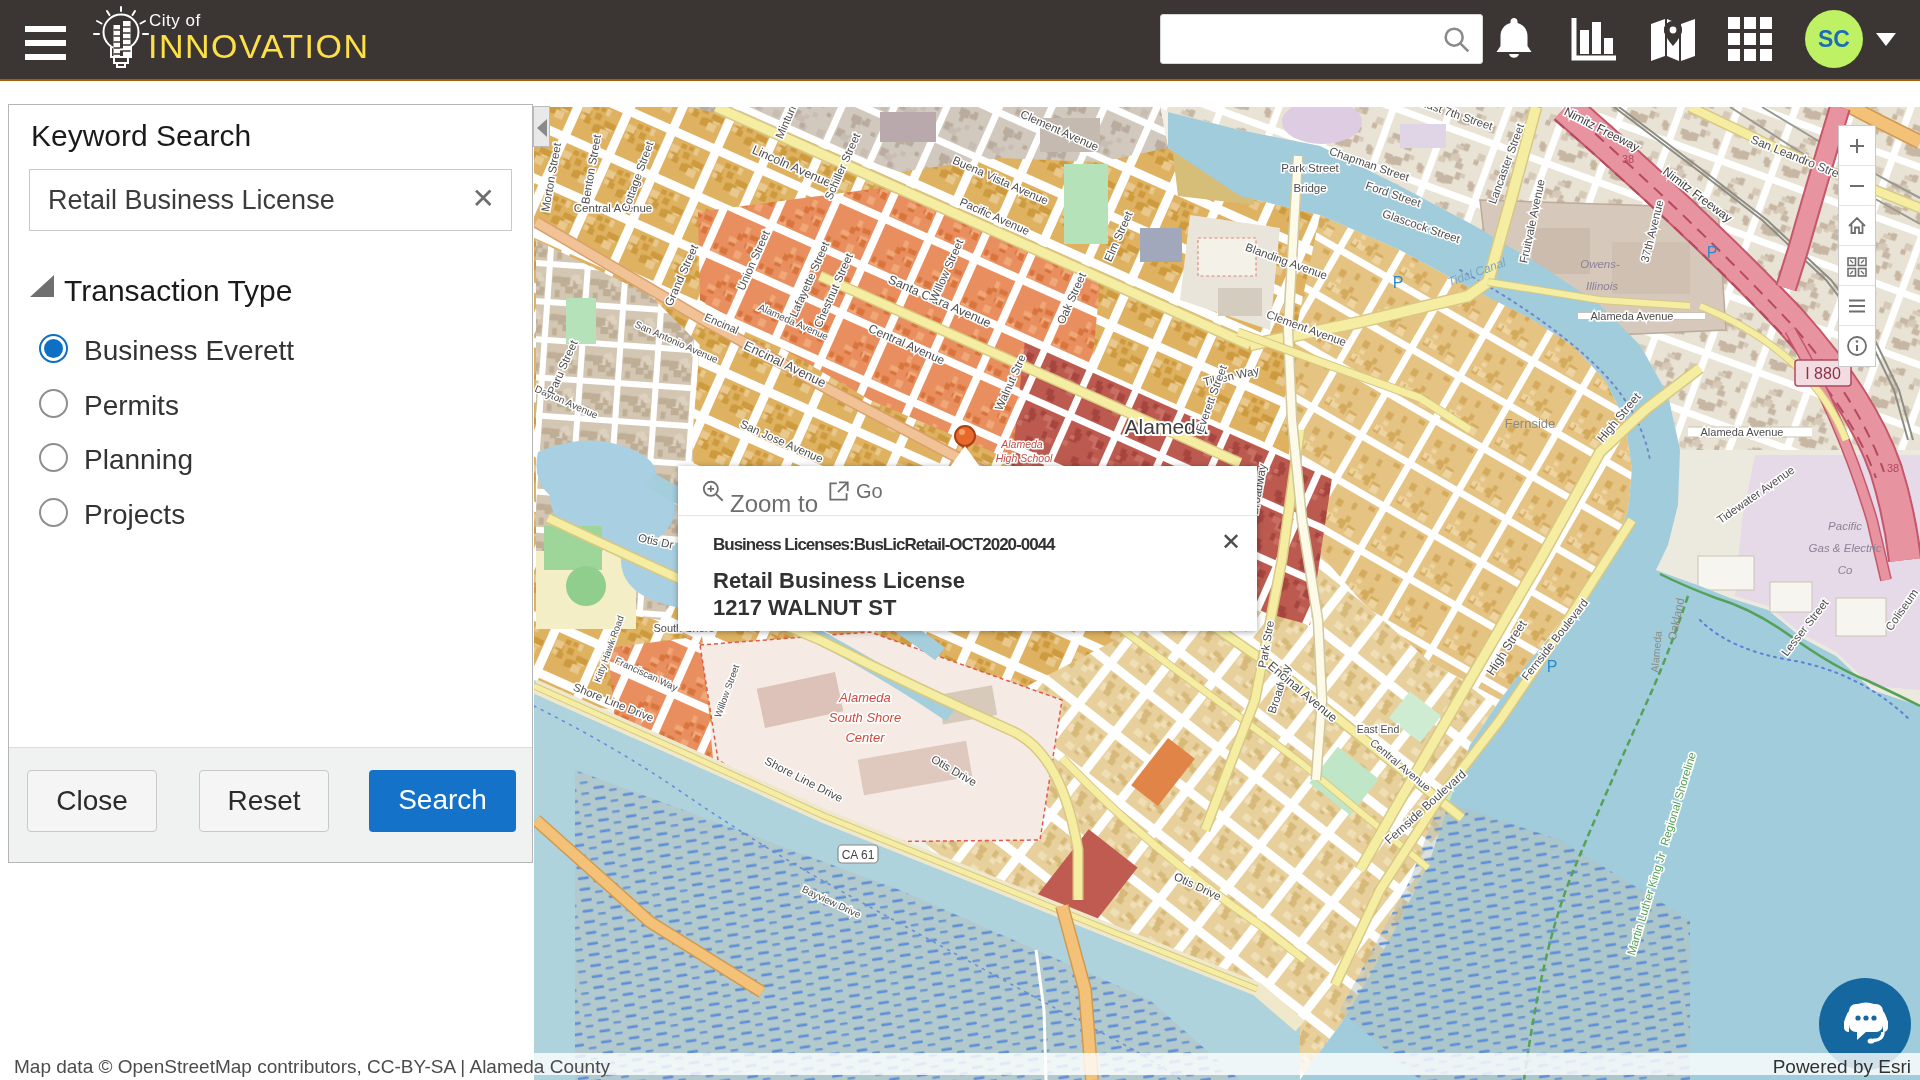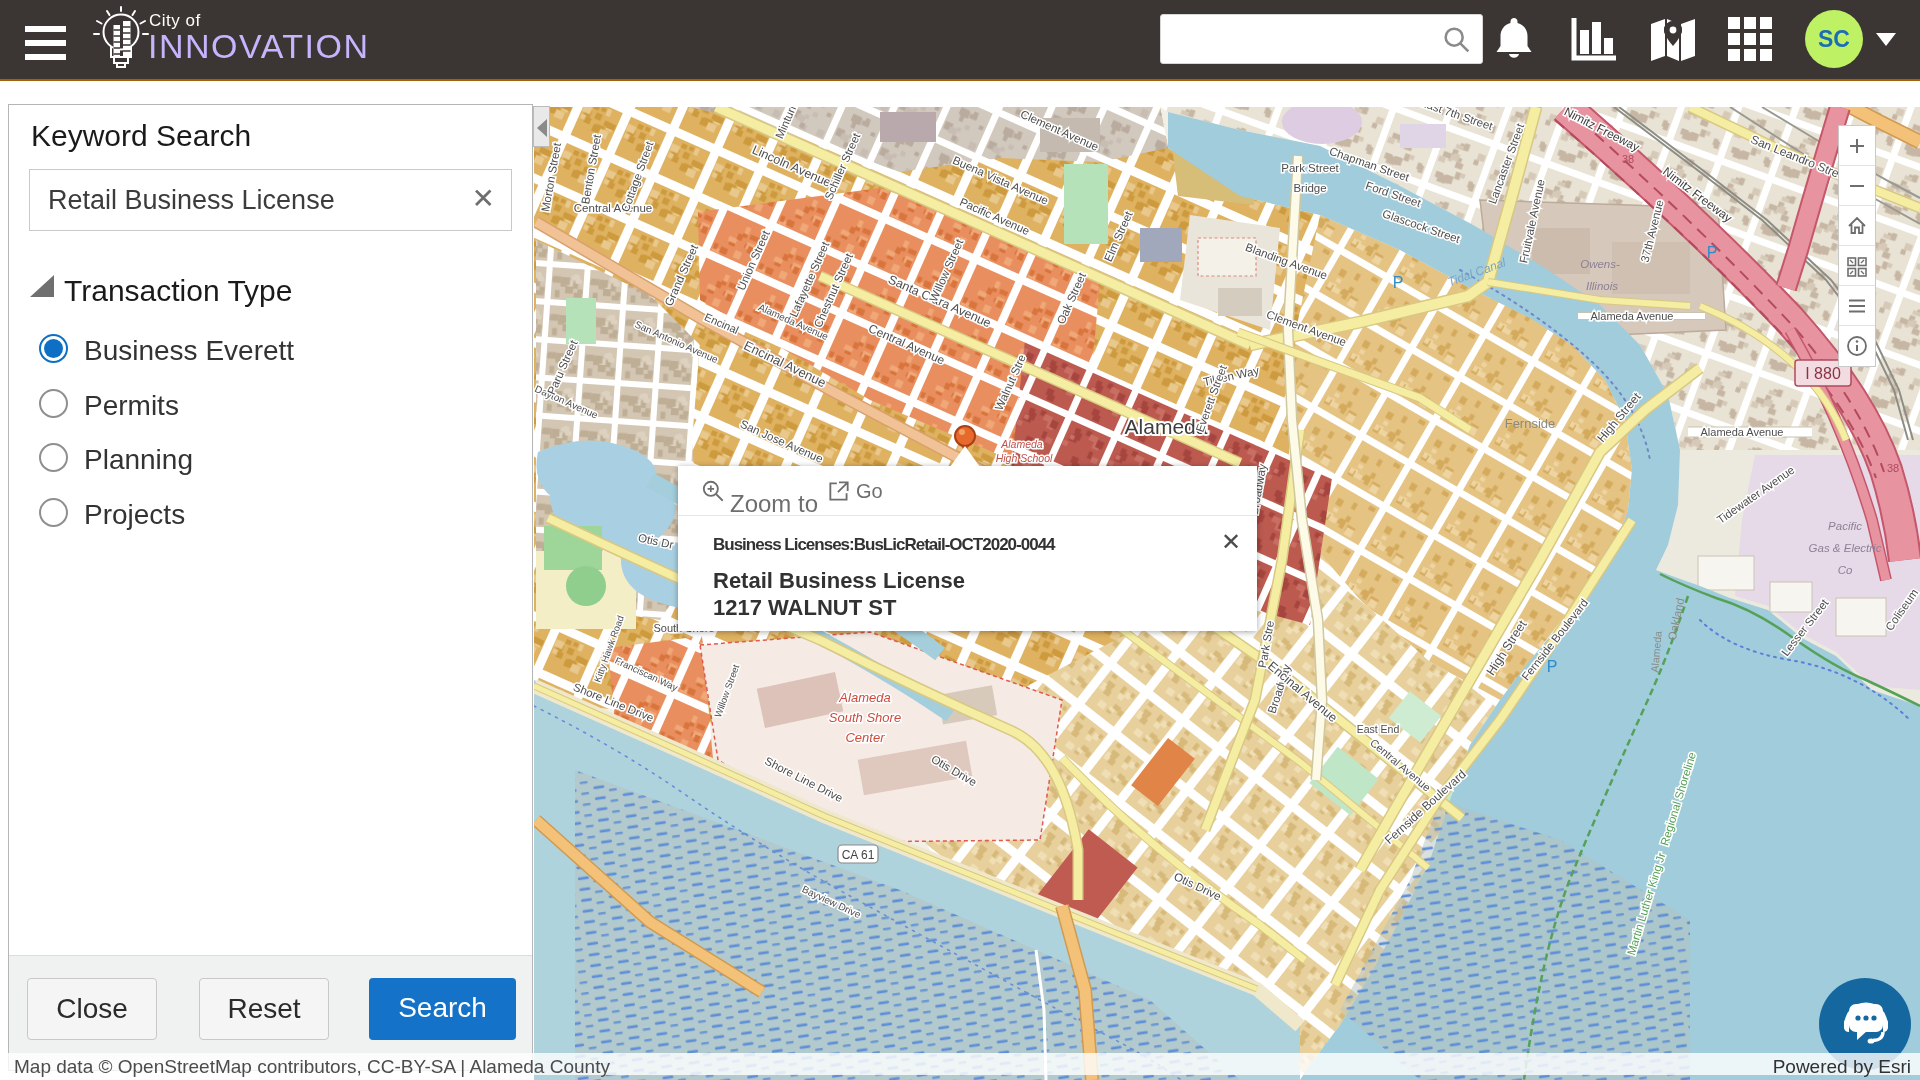--- a/index.html
+++ b/index.html
@@ -2,28 +2,28 @@
 <html><head>
 <meta charset="utf-8">
 <style>
 * { margin:0; padding:0; box-sizing:border-box; }
 html,body { width:1920px; height:1080px; overflow:hidden; background:#fff;
   font-family:"Liberation Sans", sans-serif; }
 #header { position:absolute; left:0; top:0; width:1920px; height:81px;
   background:#3b3633; border-bottom:2px solid #a16207; }
 #hamb div { position:absolute; left:25px; width:41px; height:6px; background:#fff; }
 #logo-city { position:absolute; left:149px; top:11px; font-size:17px; color:#fff; letter-spacing:0.5px; }
-#logo-innov { position:absolute; left:148px; top:27px; font-size:34px; color:#c4b5fd; letter-spacing:1.5px; }
+#logo-innov { position:absolute; left:148px; top:27px; font-size:34px; color:#fde047; letter-spacing:1.5px; }
 #hsearch { position:absolute; left:1160px; top:14px; width:323px; height:50px;
   background:#fff; border:1px solid #d7d7d7; border-radius:3px; }
 #avatar { position:absolute; left:1805px; top:10px; width:58px; height:58px; border-radius:50%;
   background:#bef264; color:#1b6db5; font-size:23px; font-weight:bold; text-align:center; line-height:58px; }
 #caret { position:absolute; left:1876px; top:33px; width:0; height:0;
   border-left:10px solid transparent; border-right:10px solid transparent; border-top:13px solid #fff; }
-#panel { position:absolute; left:8px; top:104px; width:525px; height:967px;
+#panel { position:absolute; left:8px; top:104px; width:525px; height:759px;
   background:#fff; border:1px solid #b5b5b5; z-index:30;padding-left:45px; }
 #panel h1 { font-size:30px; font-weight:normal; color:#1a1a1a; position:absolute; left:22px; top:14px; }
 #kw { position:absolute; left:20px; top:64px; width:483px; height:62px;
   border:1px solid #c9c9c9; background:#fff; }
 #kw span.txt { position:absolute; left:18px; top:15px; font-size:27px; color:#3c3c3c; }
 #kw span.x { position:absolute; right:16px; top:12px; font-size:28px; color:#6e6e6e; }
 #tt { position:absolute; left:55px; top:160px; font-size:30px; color:#1a1a1a;margin-top:9px; }
 #tri { position:absolute; left:21px; top:170px; width:0; height:0;
   border-left:24px solid transparent; border-bottom:22px solid #6f6f6f; }
 .radio { position:absolute; left:30px; width:29px; height:29px; border-radius:50%;

